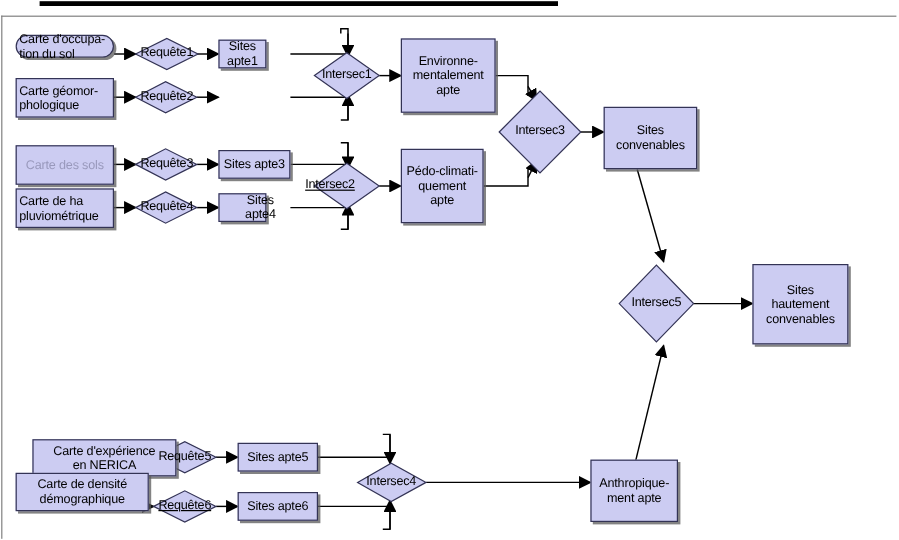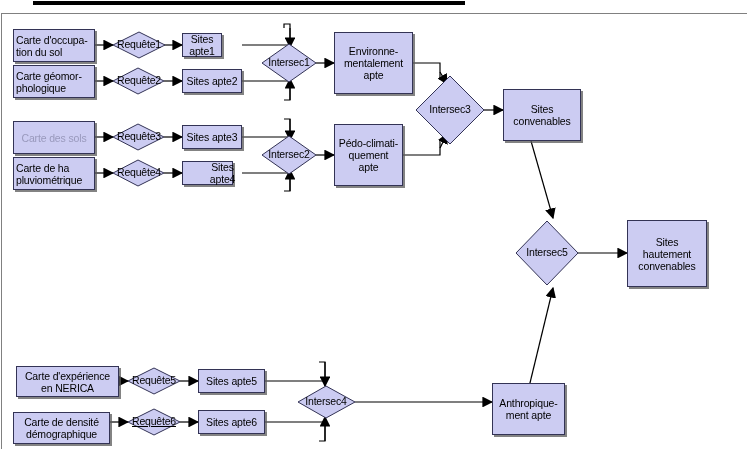--- a/index.html
+++ b/index.html
@@ -153,21 +153,21 @@
       <polygon points="128,422 154,409 180,422 154,435"></polygon>
 
       <polygon points="262,63 289,44 316,63 289,82"></polygon>
       <polygon points="262,155 289,136 316,155 289,174"></polygon>
       <polygon points="416,110 450,76 484,110 450,144"></polygon>
       <polygon points="298,402 326,386 355,402 326,418"></polygon>
       <polygon points="516,253 547,221 578,253 547,285"></polygon>
     </g>
   </svg>
 
-  <div class="node left shadow" style="left:13px;  top:29px;  width:82px;  height:33px;">
+  <div class="node left shadow" style="left:13px;  top:29px;  width:82px;  height:19px;border-radius:13px;">
     <div>
       <div>Carte d'occupa-</div>
       <div style="text-align:left">tion  du sol</div>
     </div>
   </div>
 
   <div class="node left shadow" style="left:13px;  top:65px;  width:82px;  height:33px;">
     <div>
       <div>Carte géomor-</div>
       <div>phologique</div>
@@ -178,50 +178,49 @@
     <div class="faded">Carte des sols</div>
   </div>
 
   <div class="node left shadow" style="left:13px;  top:157px; width:82px;  height:33px;">
     <div>
       <div>Carte de ha</div>
       <div>pluviométrique</div>
     </div>
   </div>
 
-  <div class="node shadow" style="left:16px;  top:366px; width:103px;  height:31px;">
+  <div class="node shadow" style="left:27px;  top:366px; width:120px;  height:31px;">
     <div>
       <div>Carte d'expérience</div>
       <div>en NERICA</div>
     </div>
   </div>
 
-  <div class="node shadow" style="left:13px;  top:412px; width:97px;  height:32px;">
+  <div class="node shadow" style="left:13px;  top:394px; width:111px;  height:32px;">
     <div>
       <div>Carte de densité</div>
       <div>démographique</div>
     </div>
   </div>
 
   <div class="dia-label" style="left:108px; top:39px;  width:62px;">Requête1</div>
   <div class="dia-label" style="left:108px; top:75px;  width:62px;text-align:center;">Requête2</div>
   <div class="dia-label" style="left:108px; top:131px; width:62px;">Requête3</div>
   <div class="dia-label" style="left:108px; top:167px; width:62px;">Requête4</div>
   <div class="dia-label" style="left:123px; top:375px; width:62px;">Requête5</div>
   <div class="dia-label" style="left:123px; top:416px; width:62px;text-decoration:underline;">Requête6</div>
 
   <div class="node shadow" style="left:182px; top:33px;  width:40px; height:24px;">Sites apte1</div>
-  <div class="node shadow" style="left:182px; top:69px;  width:60px; height:24px;">Sites apte2</div>
   <div class="node shadow" style="left:182px; top:125px; width:60px; height:24px;">Sites apte3</div>
-  <div class="node shadow" style="left:182px; top:161px; width:51px; height:24px;padding-left:32px;">Sites apte4</div>
+  <div class="node shadow" style="left:182px; top:161px; width:40px; height:24px;padding-left:32px;">Sites apte4</div>
   <div class="node shadow" style="left:198px; top:369px; width:67px; height:24px;">Sites apte5</div>
   <div class="node shadow" style="left:198px; top:410px; width:67px; height:24px;">Sites apte6</div>
 
   <div class="dia-label" style="left:258px; top:57px;  width:62px;">Intersec1</div>
-  <div class="dia-label" style="left:258px; top:149px; width:62px;">Intersec2</div>
+  <div class="dia-label" style="left:244px; top:149px; width:62px;text-decoration:underline;">Intersec2</div>
   <div class="dia-label" style="left:419px; top:104px; width:62px;">Intersec3</div>
   <div class="dia-label" style="left:295px; top:396px; width:62px;text-align:center;">Intersec4</div>
   <div class="dia-label" style="left:516px; top:247px; width:62px;">Intersec5</div>
 
   <div class="node shadow" style="left:334px; top:32px; width:79px; height:62px;">
     <div>
       <div>Environne-</div>
       <div>mentalement</div>
       <div>apte</div>
     </div>

